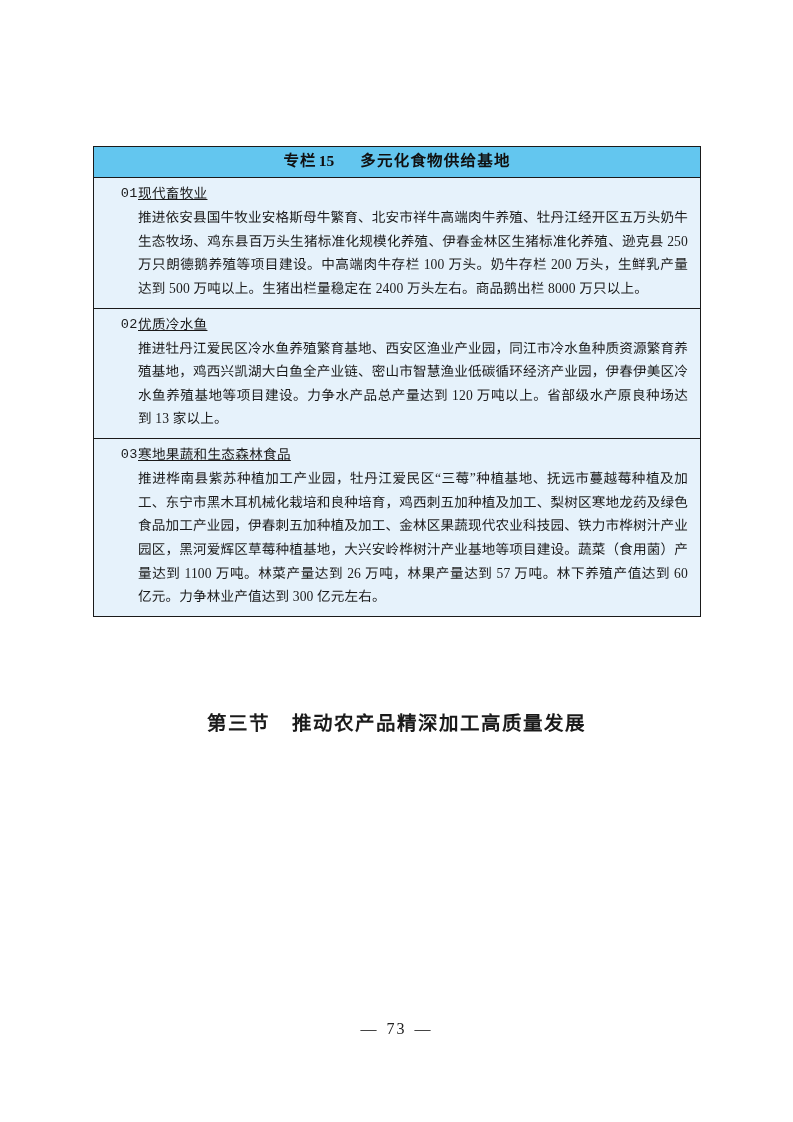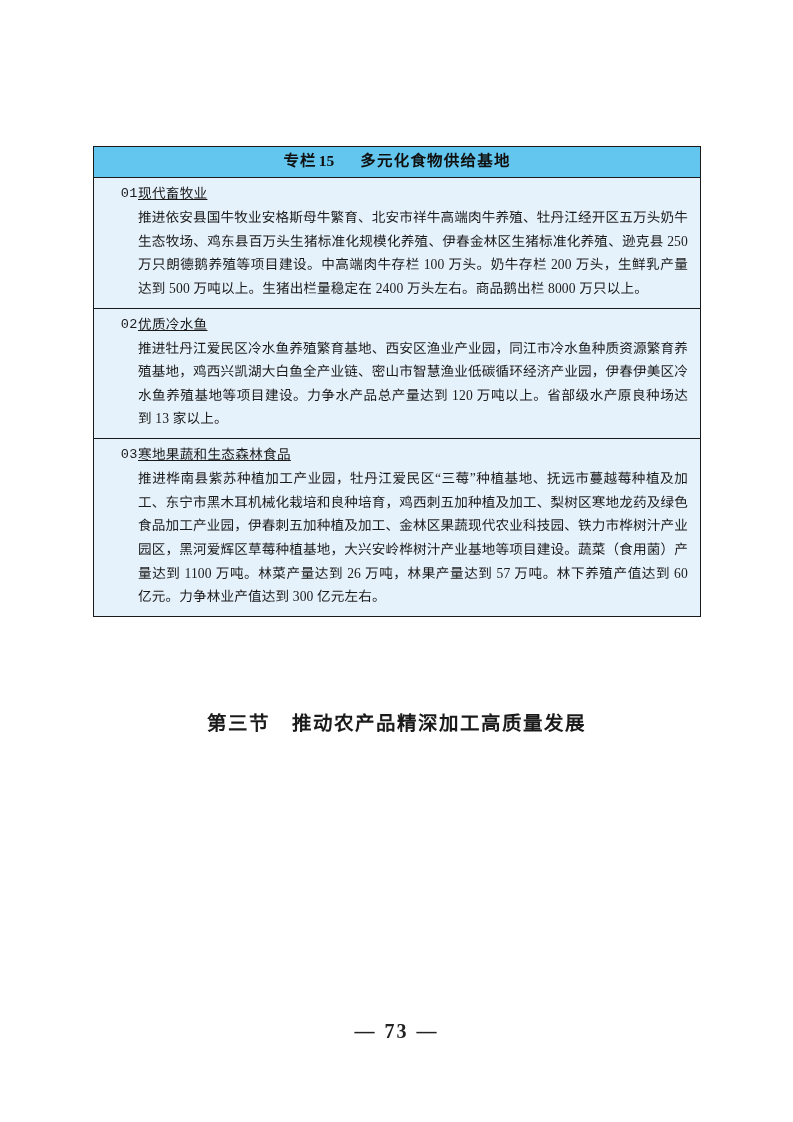--- a/index.html
+++ b/index.html
@@ -132,25 +132,24 @@
     font-weight: bold;
   }
 
   
   .page-footer {
     position: absolute;
     left: 0;
     top: 1008px;
     width: 793px;
     text-align: center;
-    font-size: 20px;
+    font-size: 16px;
     letter-spacing: 2px;
     color: #222;
     font-family: "Liberation Serif", "DejaVu Serif", serif;
-    font-weight: bold;
   }
   .page-footer .dash {
     display: inline-block;
     margin: 0 8px;
   }
 </style>
 </head>
 <body>
 
 <div class="page">

